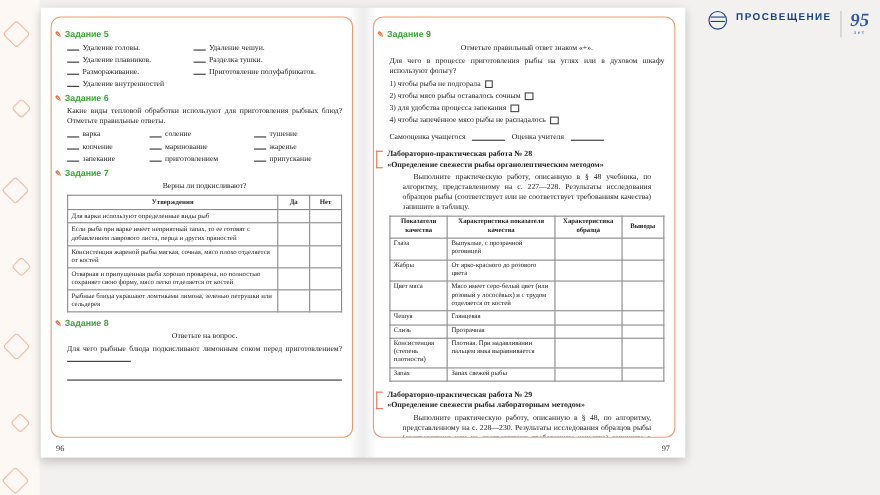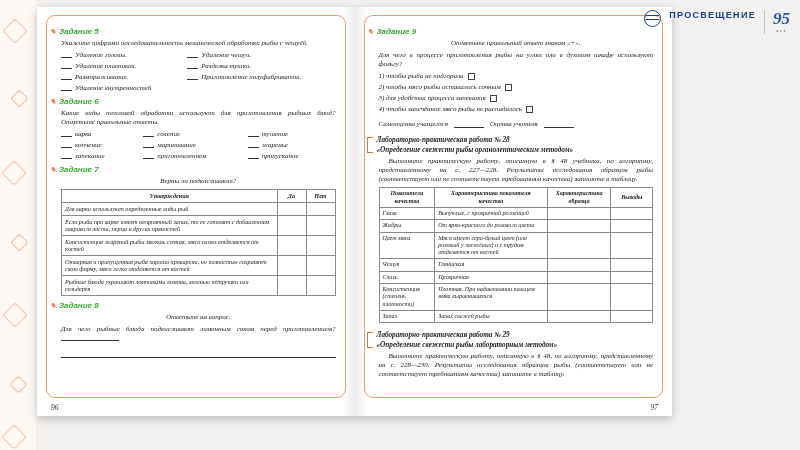--- a/index.html
+++ b/index.html
@@ -9,22 +9,22 @@
   
   .strip{position:absolute;left:0;top:0;width:36px;height:100%;background:#fdf8f4;}
   .orn{position:absolute;width:16px;height:16px;border:1.5px solid #f2b091;border-radius:3px;
        transform:rotate(45deg);opacity:.85;}
   .o1{left:6px;top:22px}.o2{left:13px;top:92px;width:11px;height:11px}
   .o3{left:5px;top:164px}.o4{left:13px;top:236px;width:11px;height:11px}
   .o5{left:6px;top:306px}.o6{left:12px;top:378px;width:11px;height:11px}
   .o7{left:5px;top:428px}
 
   
-  .spread{position:absolute;left:37px;top:7px;width:635px;height:409px;display:flex;
-          background:#fff;box-shadow:0 3px 9px rgba(0,0,0,.22);font-style:italic;}
+  .spread{position:absolute;left:37px;top:7px;width:586px;height:409px;display:flex;
+          background:#fff;box-shadow:0 3px 9px rgba(0,0,0,.22);}
   .page{position:relative;flex:1;}
   .pleft::after{content:"";position:absolute;right:0;top:0;width:12px;height:100%;
     background:linear-gradient(to right,rgba(0,0,0,0),rgba(0,0,0,.08));}
   .pright::before{content:"";position:absolute;left:0;top:0;width:12px;height:100%;
     background:linear-gradient(to left,rgba(0,0,0,0),rgba(0,0,0,.08));}
   .frame{position:absolute;left:9px;right:9px;top:8px;bottom:18px;border:1.4px solid #ec9b72;
          border-radius:9px;padding:6px 9px 4px 14px;overflow:hidden;}
   .pnum{position:absolute;bottom:4px;font-size:7.5px;color:#333;text-align:center;}
   .pn-l{left:14px}.pn-r{right:14px}
 
@@ -60,21 +60,21 @@
   
   .opt{display:flex;align-items:flex-end;gap:4px;margin:3px 0;font-size:7px;}
   .cbx{width:5.5px;height:5.5px;border:1px solid #444;flex:none;background:#fff;}
   .assess{display:flex;align-items:flex-end;gap:6px;font-size:7px;margin:7px 0 2px;}
 
   
   .lab-h{display:flex;margin:8px 0 2px;}
   .lbr{flex:none;width:5px;height:14px;border:1.6px solid #e8734a;border-right:none;
        margin:1px 4px 0 -12px;}
   .lab-t{font-size:7.2px;font-weight:bold;line-height:1.3;}
-  .body-p{margin:2px 0 3px;font-size:7px;line-height:1.3;text-align:justify;text-indent:10px;}
+  .body-p{margin:2px 12px 3px;font-size:7px;line-height:1.3;text-align:justify;text-indent:10px;}
 
   
   .logo{position:absolute;right:10px;top:10px;display:flex;align-items:flex-start;gap:8px;}
   .emblem{position:relative;width:15px;height:15px;border:1.8px solid #1b3f85;border-radius:50%;flex:none;}
   .emblem::before{content:"";position:absolute;left:1px;right:1px;top:4px;height:3px;
     border-top:1.2px solid #1b3f85;border-bottom:1.2px solid #1b3f85;}
   .pubname{font-family:"Liberation Sans",sans-serif;font-size:9px;font-weight:bold;
            letter-spacing:1.3px;color:#1b3f85;}
   .logo-div{width:1px;height:24px;background:#c2c2c2;}
   .anniv{display:flex;flex-direction:column;align-items:center;}
@@ -98,21 +98,20 @@
 
   <div class="spread">
 
     <div class="page pleft">
       <div class="frame">
 
         <div class="task-h">
           <span class="ticon">✎</span>
           <span>Задание 5</span>
         </div>
-        <p class="intro"><span>Укажите цифрами последовательность механической обработки рыбы с чешуёй.</span></p>
         <div class="grid2">
           <div class="li">
               <span class="blank"></span>
               <span>Удаление головы.</span>
             </div>
           <div class="li">
               <span class="blank"></span>
               <span>Удаление чешуи.</span>
             </div>
           <div class="li">

